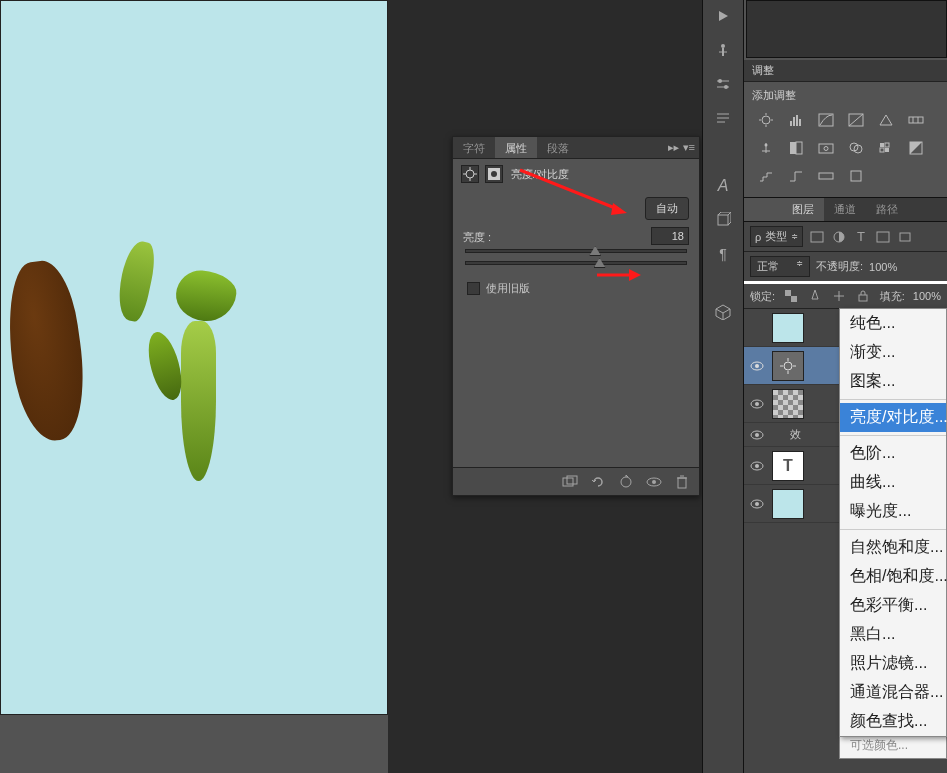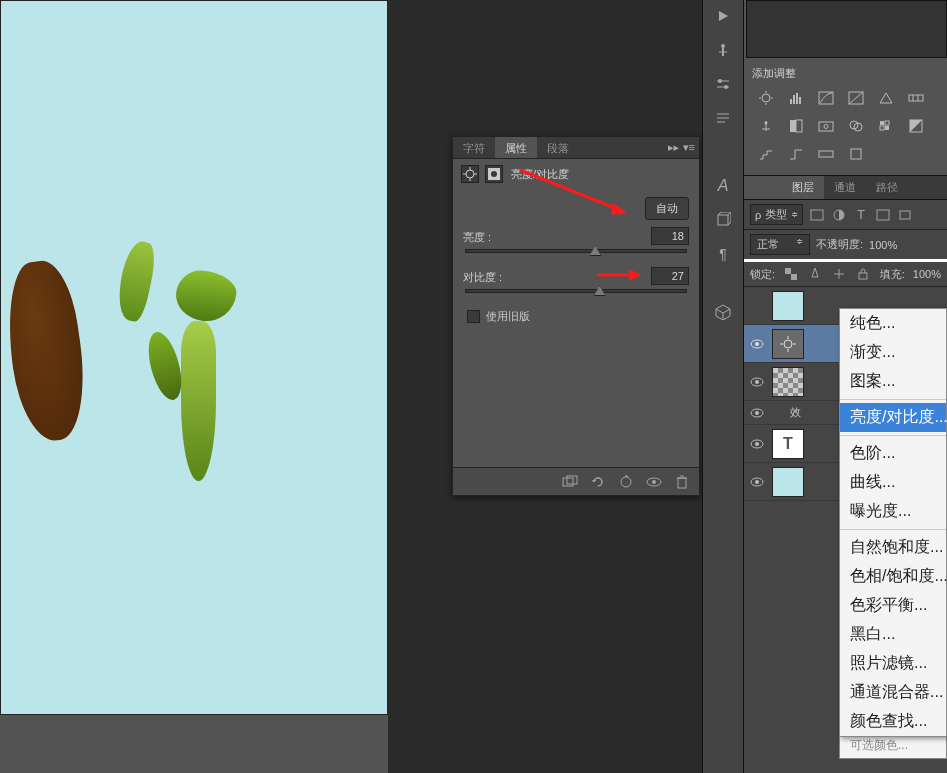--- a/index.html
+++ b/index.html
@@ -128,24 +128,20 @@
 
   <div style="height:32px"></div>
   <div class="slider-row">
     <span class="lbl">亮度 :</span>
     <span class="val">18</span>
   </div>
   <div class="slider-track">
     <div class="slider-thumb" style="left:56%"></div>
   </div>
 
-  <div class="slider-row">
-    <span class="lbl">对比度 :</span>
-    <span class="val">27</span>
-  </div>
   <div class="slider-track">
     <div class="slider-thumb" style="left:58%"></div>
   </div>
 
   <div class="chk-row">
     <div class="chk"></div>
     <span>使用旧版</span>
   </div>
 
   <div class="props-footer">
@@ -252,20 +248,21 @@
         <line x1="1" y1="5" x2="8" y2="9" stroke="#bbb"></line>
         <line x1="15" y1="5" x2="8" y2="9" stroke="#bbb"></line>
         <line x1="8" y1="9" x2="8" y2="16" stroke="#bbb"></line>
       </svg>
     </div>
 </div>
 
 <div class="right-panels">
   <div class="mini-nav"></div>
 
+  <div class="adjust-hdr">调整</div>
   <div class="adjust-body">
     <div class="adjust-title">添加调整</div>
     <div class="adj-icons">
       <div class="adj-ico">
           <svg width="16" height="16">
             <circle cx="8" cy="8" r="4" fill="none" stroke="#ccc"></circle>
             <g stroke="#ccc">
               <line x1="8" y1="1" x2="8" y2="3"></line>
               <line x1="8" y1="13" x2="8" y2="15"></line>
               <line x1="1" y1="8" x2="3" y2="8"></line>

